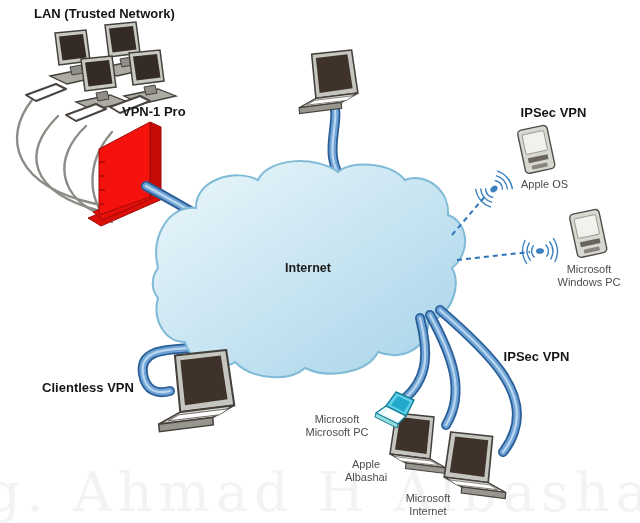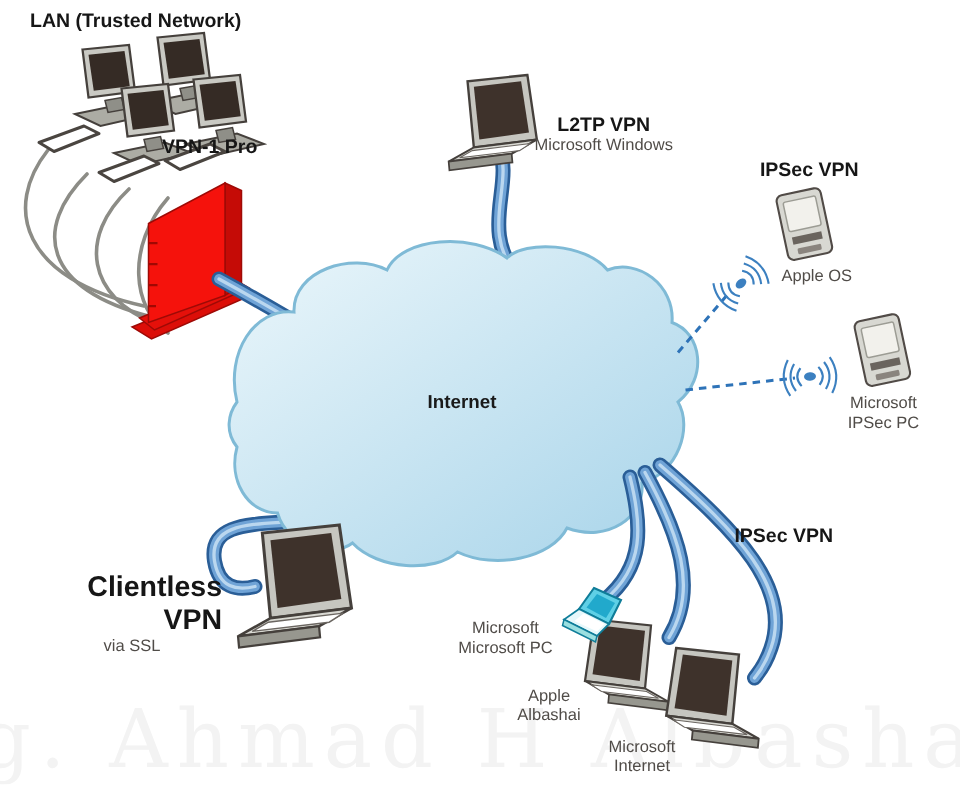--- a/index.html
+++ b/index.html
@@ -1,21 +1,21 @@
 <!DOCTYPE html>
 <html><head>
 <meta charset="utf-8">
 <style>
   html,body{margin:0;padding:0;background:#fff;}
   #canvas{position:relative;width:640px;height:523px;background:#fff;overflow:hidden;
           font-family:"Liberation Sans",sans-serif;}
   #art{position:absolute;left:0;top:0;z-index:1;}
   .lbl{position:absolute;z-index:2;color:#161616;line-height:1.15;}
-  .b13{font-weight:bold;font-size:13px;}
-  .b14{font-weight:bold;font-size:19px;text-align:right;}
+  .b13{font-weight:bold;font-size:13px;margin-left:14px;}
+  .b14{font-weight:bold;font-size:13px;}
   .sub{font-weight:normal;font-size:11px;color:#504C48;}
   .ctr{text-align:center;}
   .watermark{position:absolute;z-index:0;left:-14px;top:461px;white-space:nowrap;
              font-family:"DejaVu Serif",serif;font-size:54px;letter-spacing:6px;
              color:#F3F3F3;}
   .cable-outer{fill:none;stroke:#2A5E97;stroke-width:10;stroke-linecap:round;}
   .cable-mid{fill:none;stroke:#6FA3D6;stroke-width:6.5;stroke-linecap:round;}
   .cable-hi{fill:none;stroke:#BAD7EF;stroke-width:2.2;stroke-linecap:round;}
   .lan-cable{fill:none;stroke:#8C8C86;stroke-width:2.4;stroke-linecap:round;}
   .dash{fill:none;stroke:#2E73B8;stroke-width:2;stroke-dasharray:5 4;}
@@ -179,39 +179,34 @@
     <g transform="translate(517,131) rotate(-12)">
         <use href="#pda"></use>
       </g>
     <g transform="translate(569,215) rotate(-12)">
         <use href="#pda"></use>
       </g>
   </svg>
 
   <div class="lbl b13" style="left:20px;top:7px;">LAN (Trusted Network)</div>
 
-  <div class="lbl b13" style="left:108px;top:91px;">VPN-1 Pro</div>
-
-  <div class="lbl ctr" style="left:340px;top:76px;width:125px;">
-    <div class="b13">L2TP VPN</div>
-    <div class="sub">Microsoft Windows</div>
-  </div>
+  <div class="lbl b13" style="left:108px;top:105px;">VPN-1 Pro</div>
+
 
   <div class="lbl b13 ctr" style="left:492px;top:106px;width:95px;">IPSec VPN</div>
 
   <div class="lbl sub" style="left:521px;top:178px;">Apple OS</div>
 
   <div class="lbl ctr" style="left:549px;top:263px;width:80px;">
     <div class="sub">Microsoft</div>
-    <div class="sub">IPSec PC</div>
+    <div class="sub">Windows PC</div>
   </div>
 
   <div class="lbl ctr" style="left:28px;top:381px;width:120px;">
     <div class="b14">Clientless VPN</div>
-    <div class="sub">via SSL</div>
   </div>
 
   <div class="lbl b13 ctr" style="left:475px;top:350px;width:95px;">IPSec VPN</div>
 
   <div class="lbl ctr" style="left:287px;top:413px;width:100px;">
     <div class="sub">Microsoft</div>
     <div class="sub">Microsoft PC</div>
   </div>
 
   <div class="lbl ctr" style="left:316px;top:458px;width:100px;">

